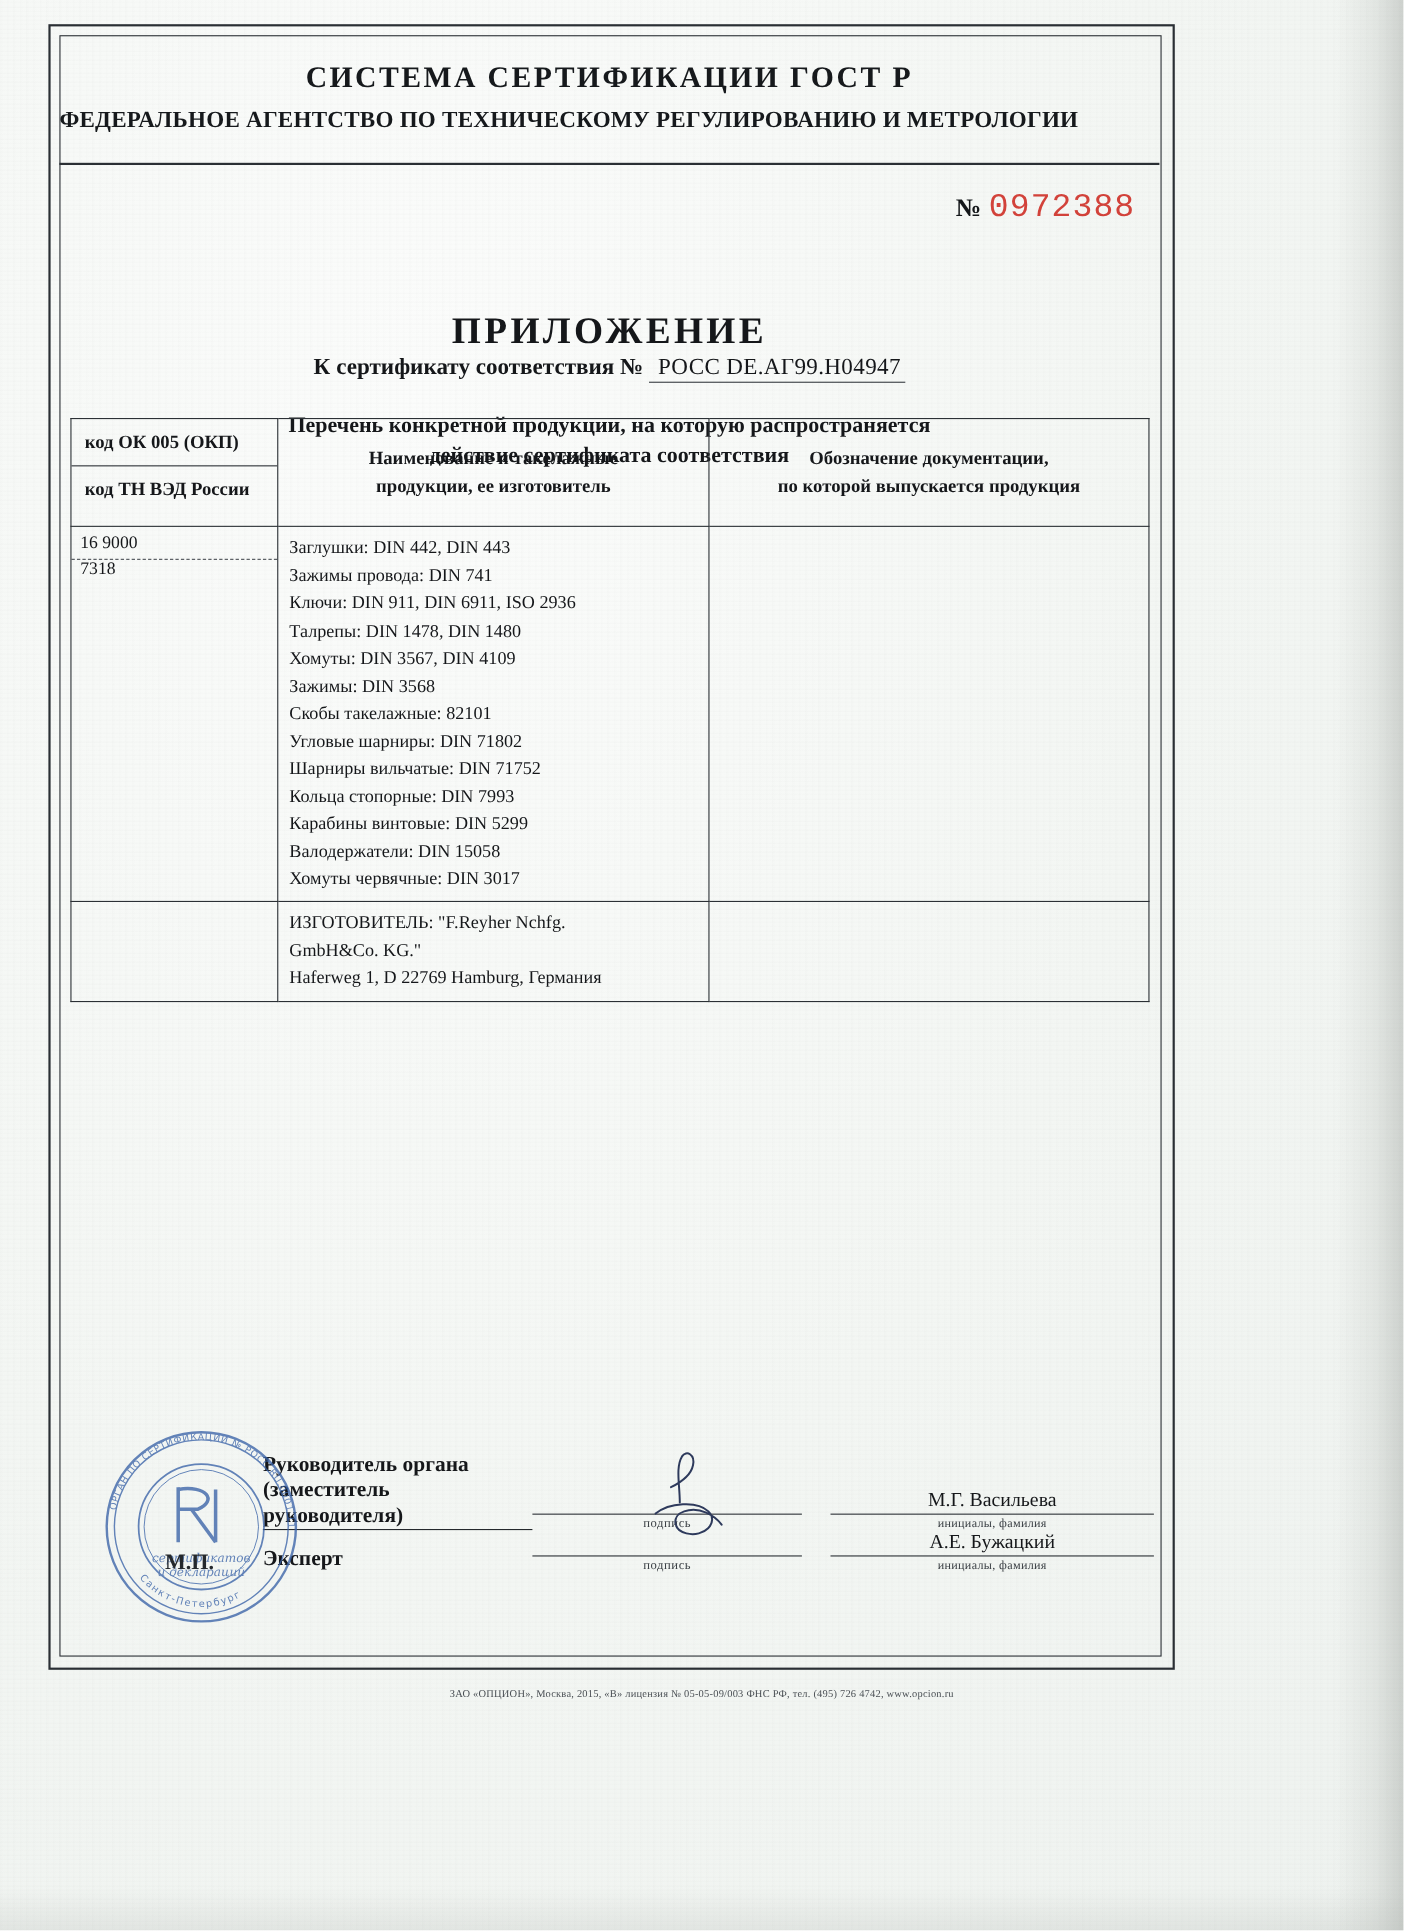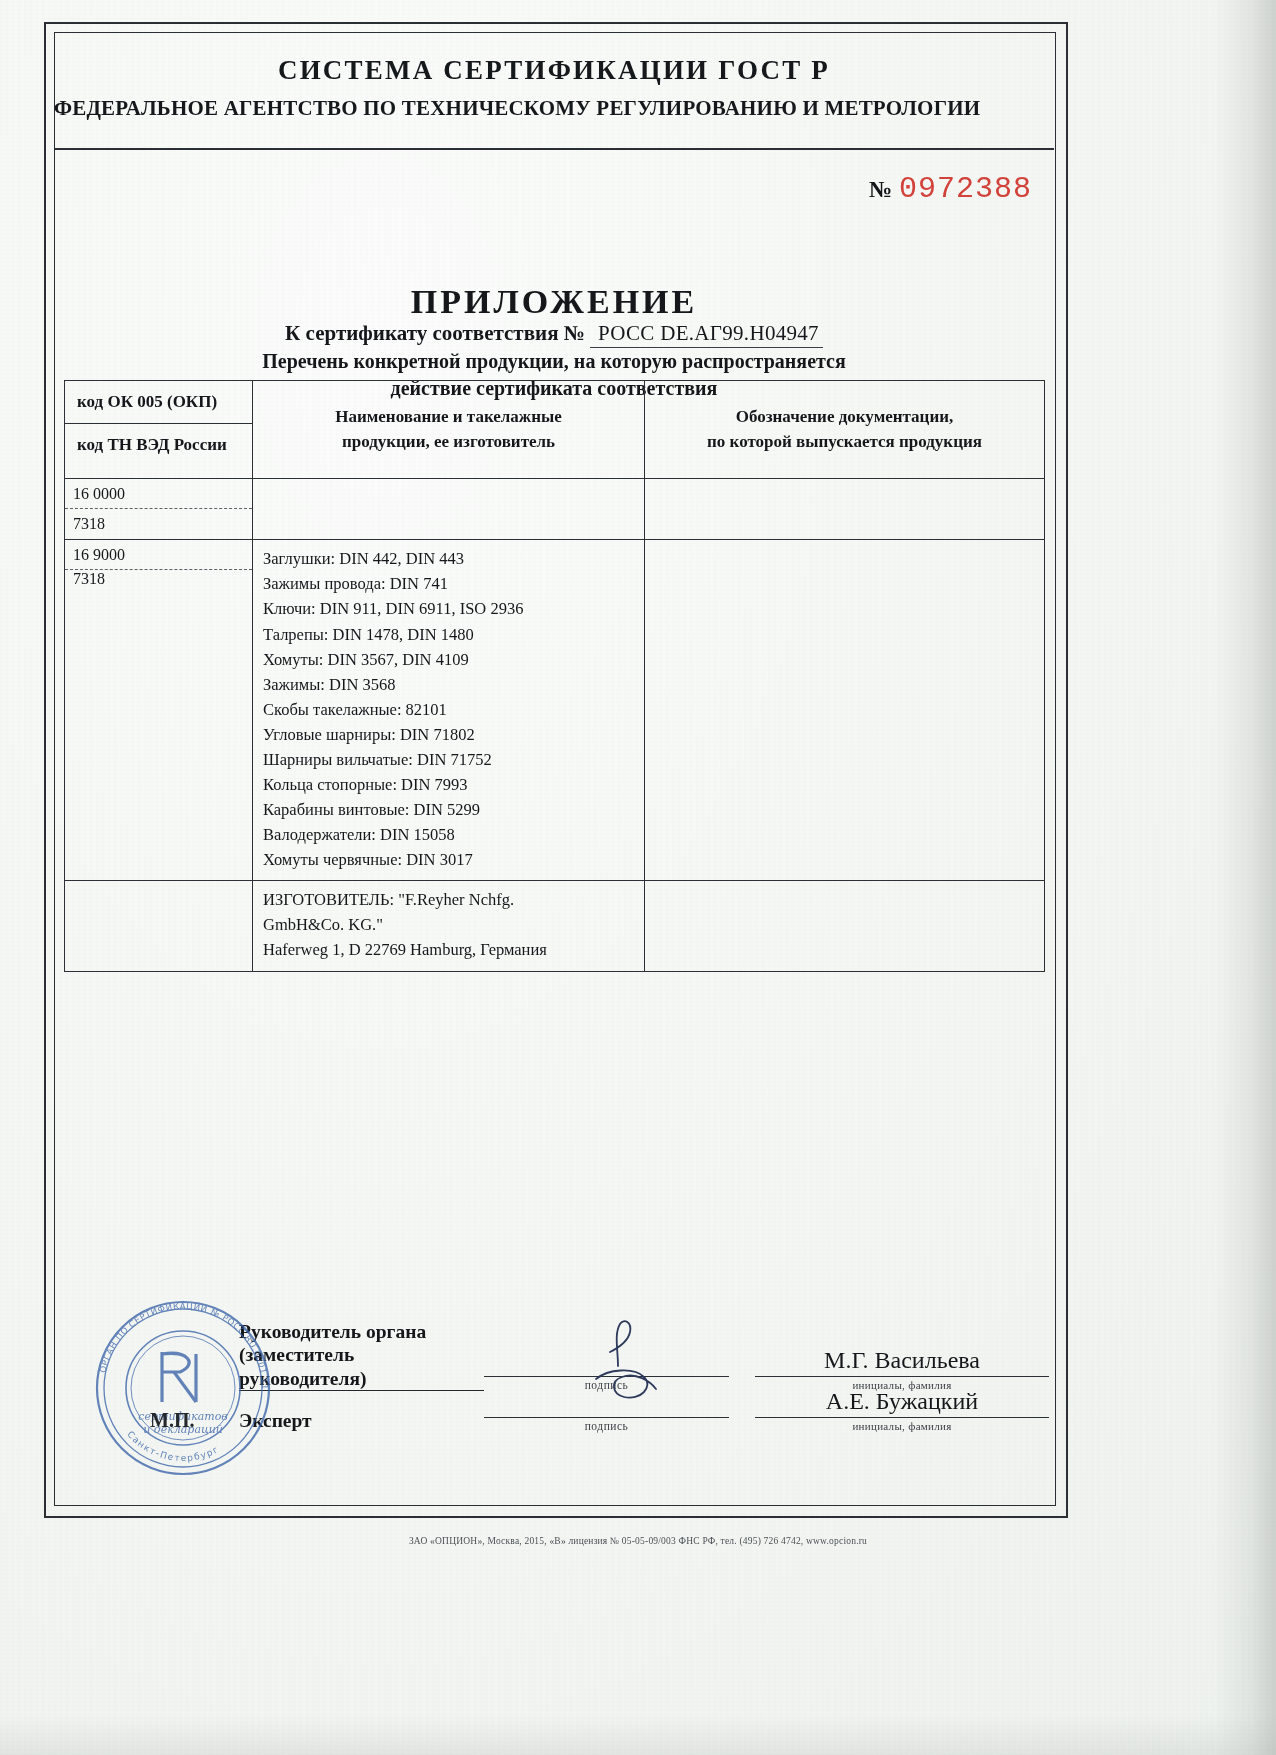--- a/index.html
+++ b/index.html
@@ -135,20 +135,21 @@
     border-bottom: 1px solid #3a3f44;
     padding: 0 4px 1px 8px;
     display: inline-block;
     letter-spacing: 0.3px;
   }
 
   .scope {
     text-align: center;
     font-size: 20px;
     font-weight: bold;
+    margin-top: 26px;
     line-height: 1.35;
   }
 
   
   .tbl {
     position: absolute;
     left: 10px;
     top: 348px;
     width: 980px;
     border-collapse: collapse;
@@ -256,21 +257,21 @@
     color: #3c4146;
     letter-spacing: 0.5px;
     margin-top: 2px;
   }
   .name-slot {
     width: 300px;
     margin-left: 26px;
     position: relative;
   }
   .name-txt {
-    font-size: 24px;
+    font-size: 18px;
     text-align: center;
     border-bottom: 1px solid #2b3035;
     padding-bottom: 2px;
   }
   .name-cap {
     text-align: center;
     font-size: 11px;
     color: #3c4146;
     letter-spacing: 0.3px;
     margin-top: 2px;
@@ -366,34 +367,20 @@
             </div>
           </td>
           <td>
             <div class="th-center">
               <div>Обозначение документации,</div>
               <div>по которой выпускается продукция</div>
             </div>
           </td>
         </tr>
 
-        <tr>
-          <td>
-            <div class="code-cell">
-              <div class="code-top">16 0000</div>
-              <div class="code-bot">7318</div>
-            </div>
-          </td>
-          <td>
-            <div class="empty-cell"></div>
-          </td>
-          <td>
-            <div class="empty-cell"></div>
-          </td>
-        </tr>
 
         <tr>
           <td>
             <div class="code-cell tall">
               <div class="code-top">16 9000</div>
               <div class="code-bot">7318</div>
             </div>
           </td>
           <td>
             <div class="prod-list">

